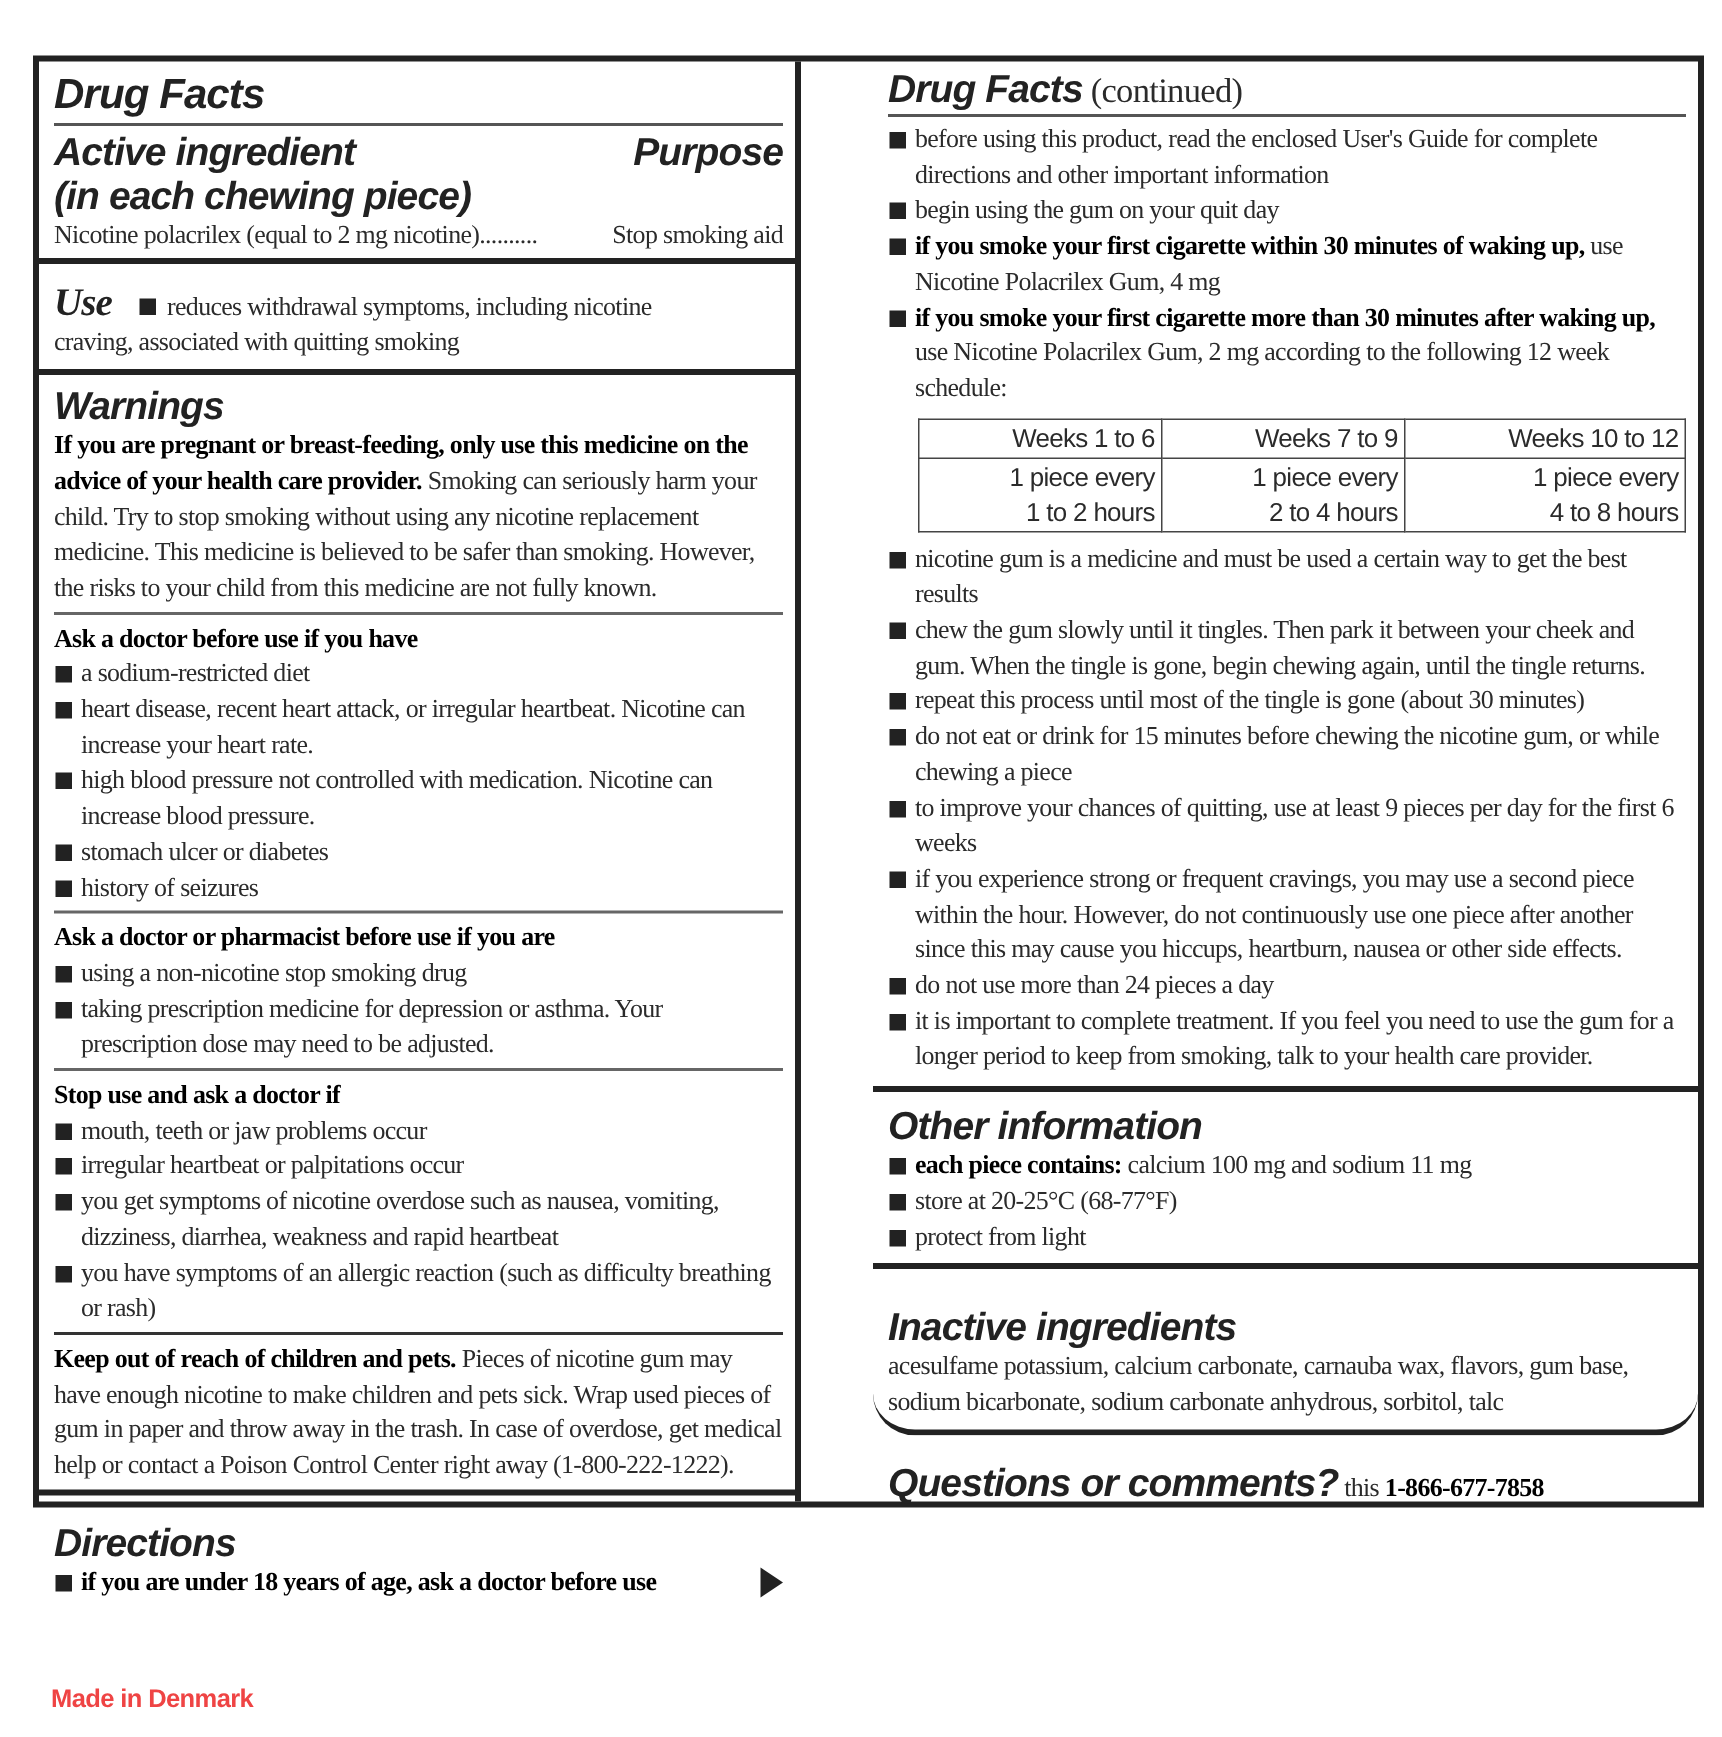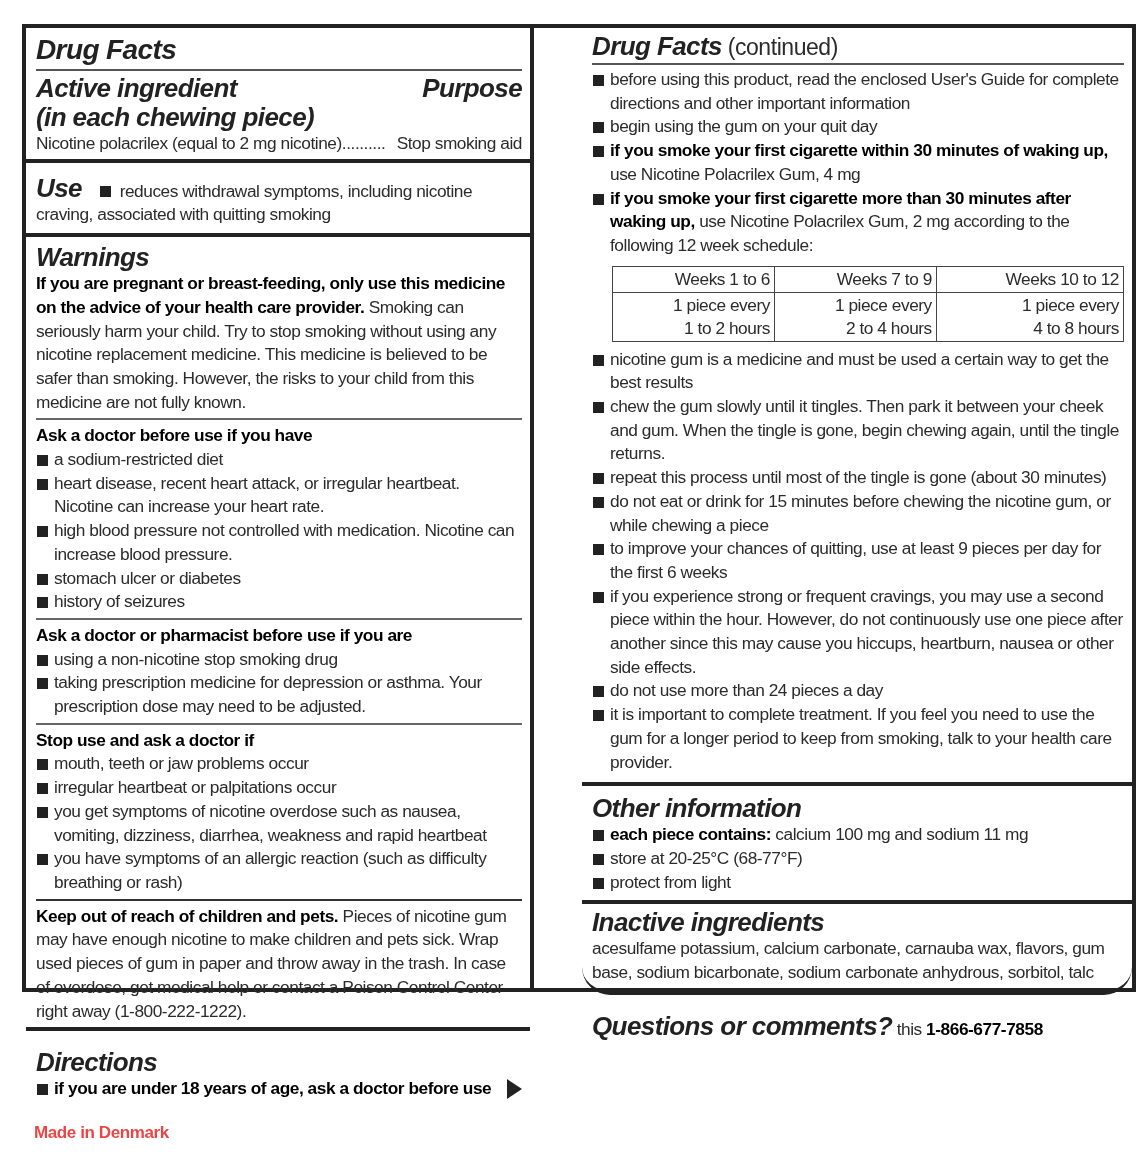--- a/index.html
+++ b/index.html
@@ -6,39 +6,39 @@
   html, body { width: 1148px; height: 1158px; background: #ffffff; }
   body {
     position: relative;
     font-family: "Liberation Sans", sans-serif;
     color: #2b2b2b;
     font-stretch: condensed;
   }
   .label {
     position: absolute;
     left: 22px;
-    top: 24px;
+    top: 37px;
     width: 1114px;
     height: 968px;
     border: 4px solid #222;
     display: flex;
     gap: 48px;
   }
   .col {
     display: flex;
     flex-direction: column;
   }
   .col-left { width: 553px; border-right: 4px solid #222; }
   .col-right { flex: 1; }
   .sec {
     border-bottom: 4px solid #222;
     padding: 4px 8px 4px 10px;
   }
   .sec:last-child { border-bottom: none; margin-top: 11px; }
-  .t { font-size: 17.3px; line-height: 23.7px; letter-spacing: -0.45px; transform-origin: left; }
+  .t { font-size: 17.3px; line-height: 23.7px; letter-spacing: -0.45px; transform-origin: left; font-family: Liberation Serif, serif; }
   .h1 { font-weight: bold; font-style: italic; font-size: 28px; line-height: 32px; letter-spacing: -0.6px; color:#222;}
   .h2 { font-weight: bold; font-style: italic; font-size: 26px; line-height: 29px; letter-spacing: -0.6px; color:#222;}
   .b { font-weight: bold; color: #000000; }
   .rule { border-top: 2px solid #555; margin: 3px 0 3px 0; }
   .rule-thin { border-top: 2px solid #666; margin: 4px 0 4px 0; }
   ul { list-style: none; }
   li { position: relative; padding-left: 18px; }
   li::before {
     content: "";
     position: absolute;
@@ -211,21 +211,21 @@
 
     <div class="sec" style="padding-top:8px;padding-bottom:6px;">
       <div class="h2">Other information</div>
       <ul class="t">
         <li><span class="b">each piece contains:</span><span> calcium 100 mg and sodium 11 mg</span></li>
         <li>store at 20-25°C (68-77°F)</li>
         <li>protect from light</li>
       </ul>
     </div>
 
-    <div class="sec" style="padding-top:4px;padding-bottom:6px;border-radius:28px;">
+    <div class="sec" style="padding-top:24px;padding-bottom:6px;border-radius:28px;">
       <div class="h2">Inactive ingredients</div>
       <div class="t">acesulfame potassium, calcium carbonate, carnauba wax, flavors, gum base, sodium bicarbonate, sodium carbonate anhydrous, sorbitol, talc</div>
     </div>
 
     <div class="sec" style="padding-top:6px;">
       <span class="h2">Questions or comments?</span><span class="t"> this </span><span class="t b">1-866-677-7858</span>
     </div>
   </div>
 </div>
 

